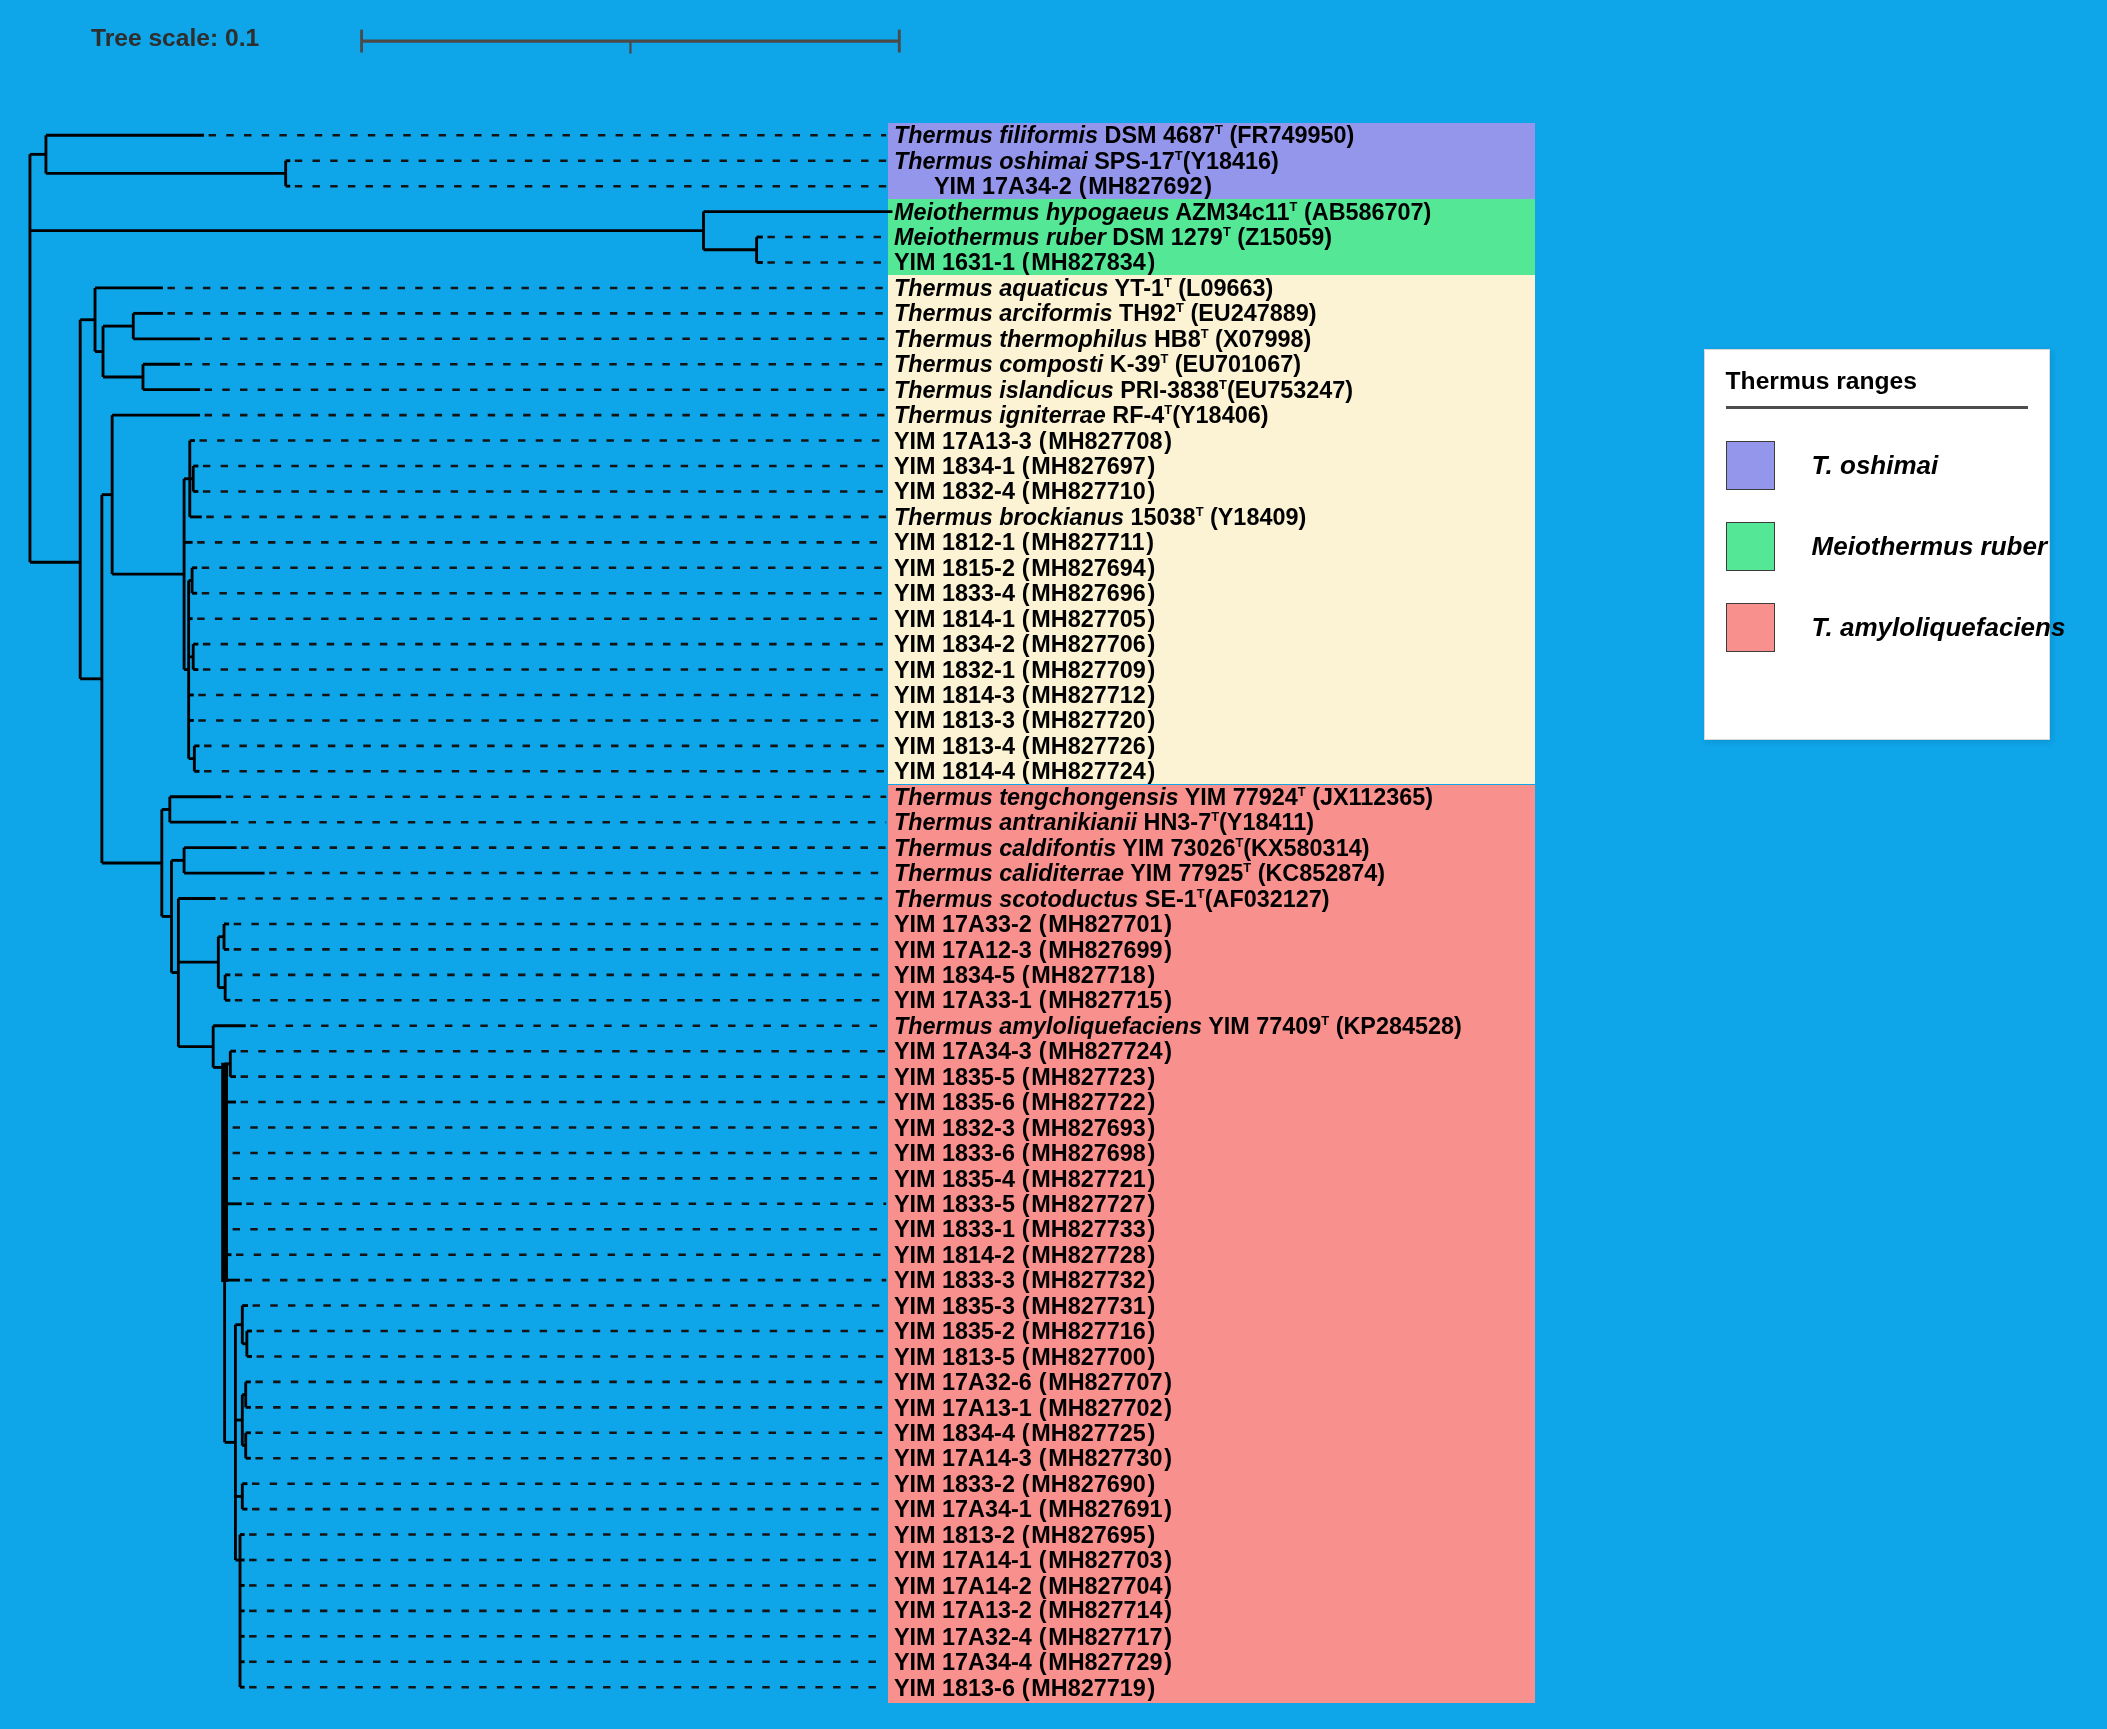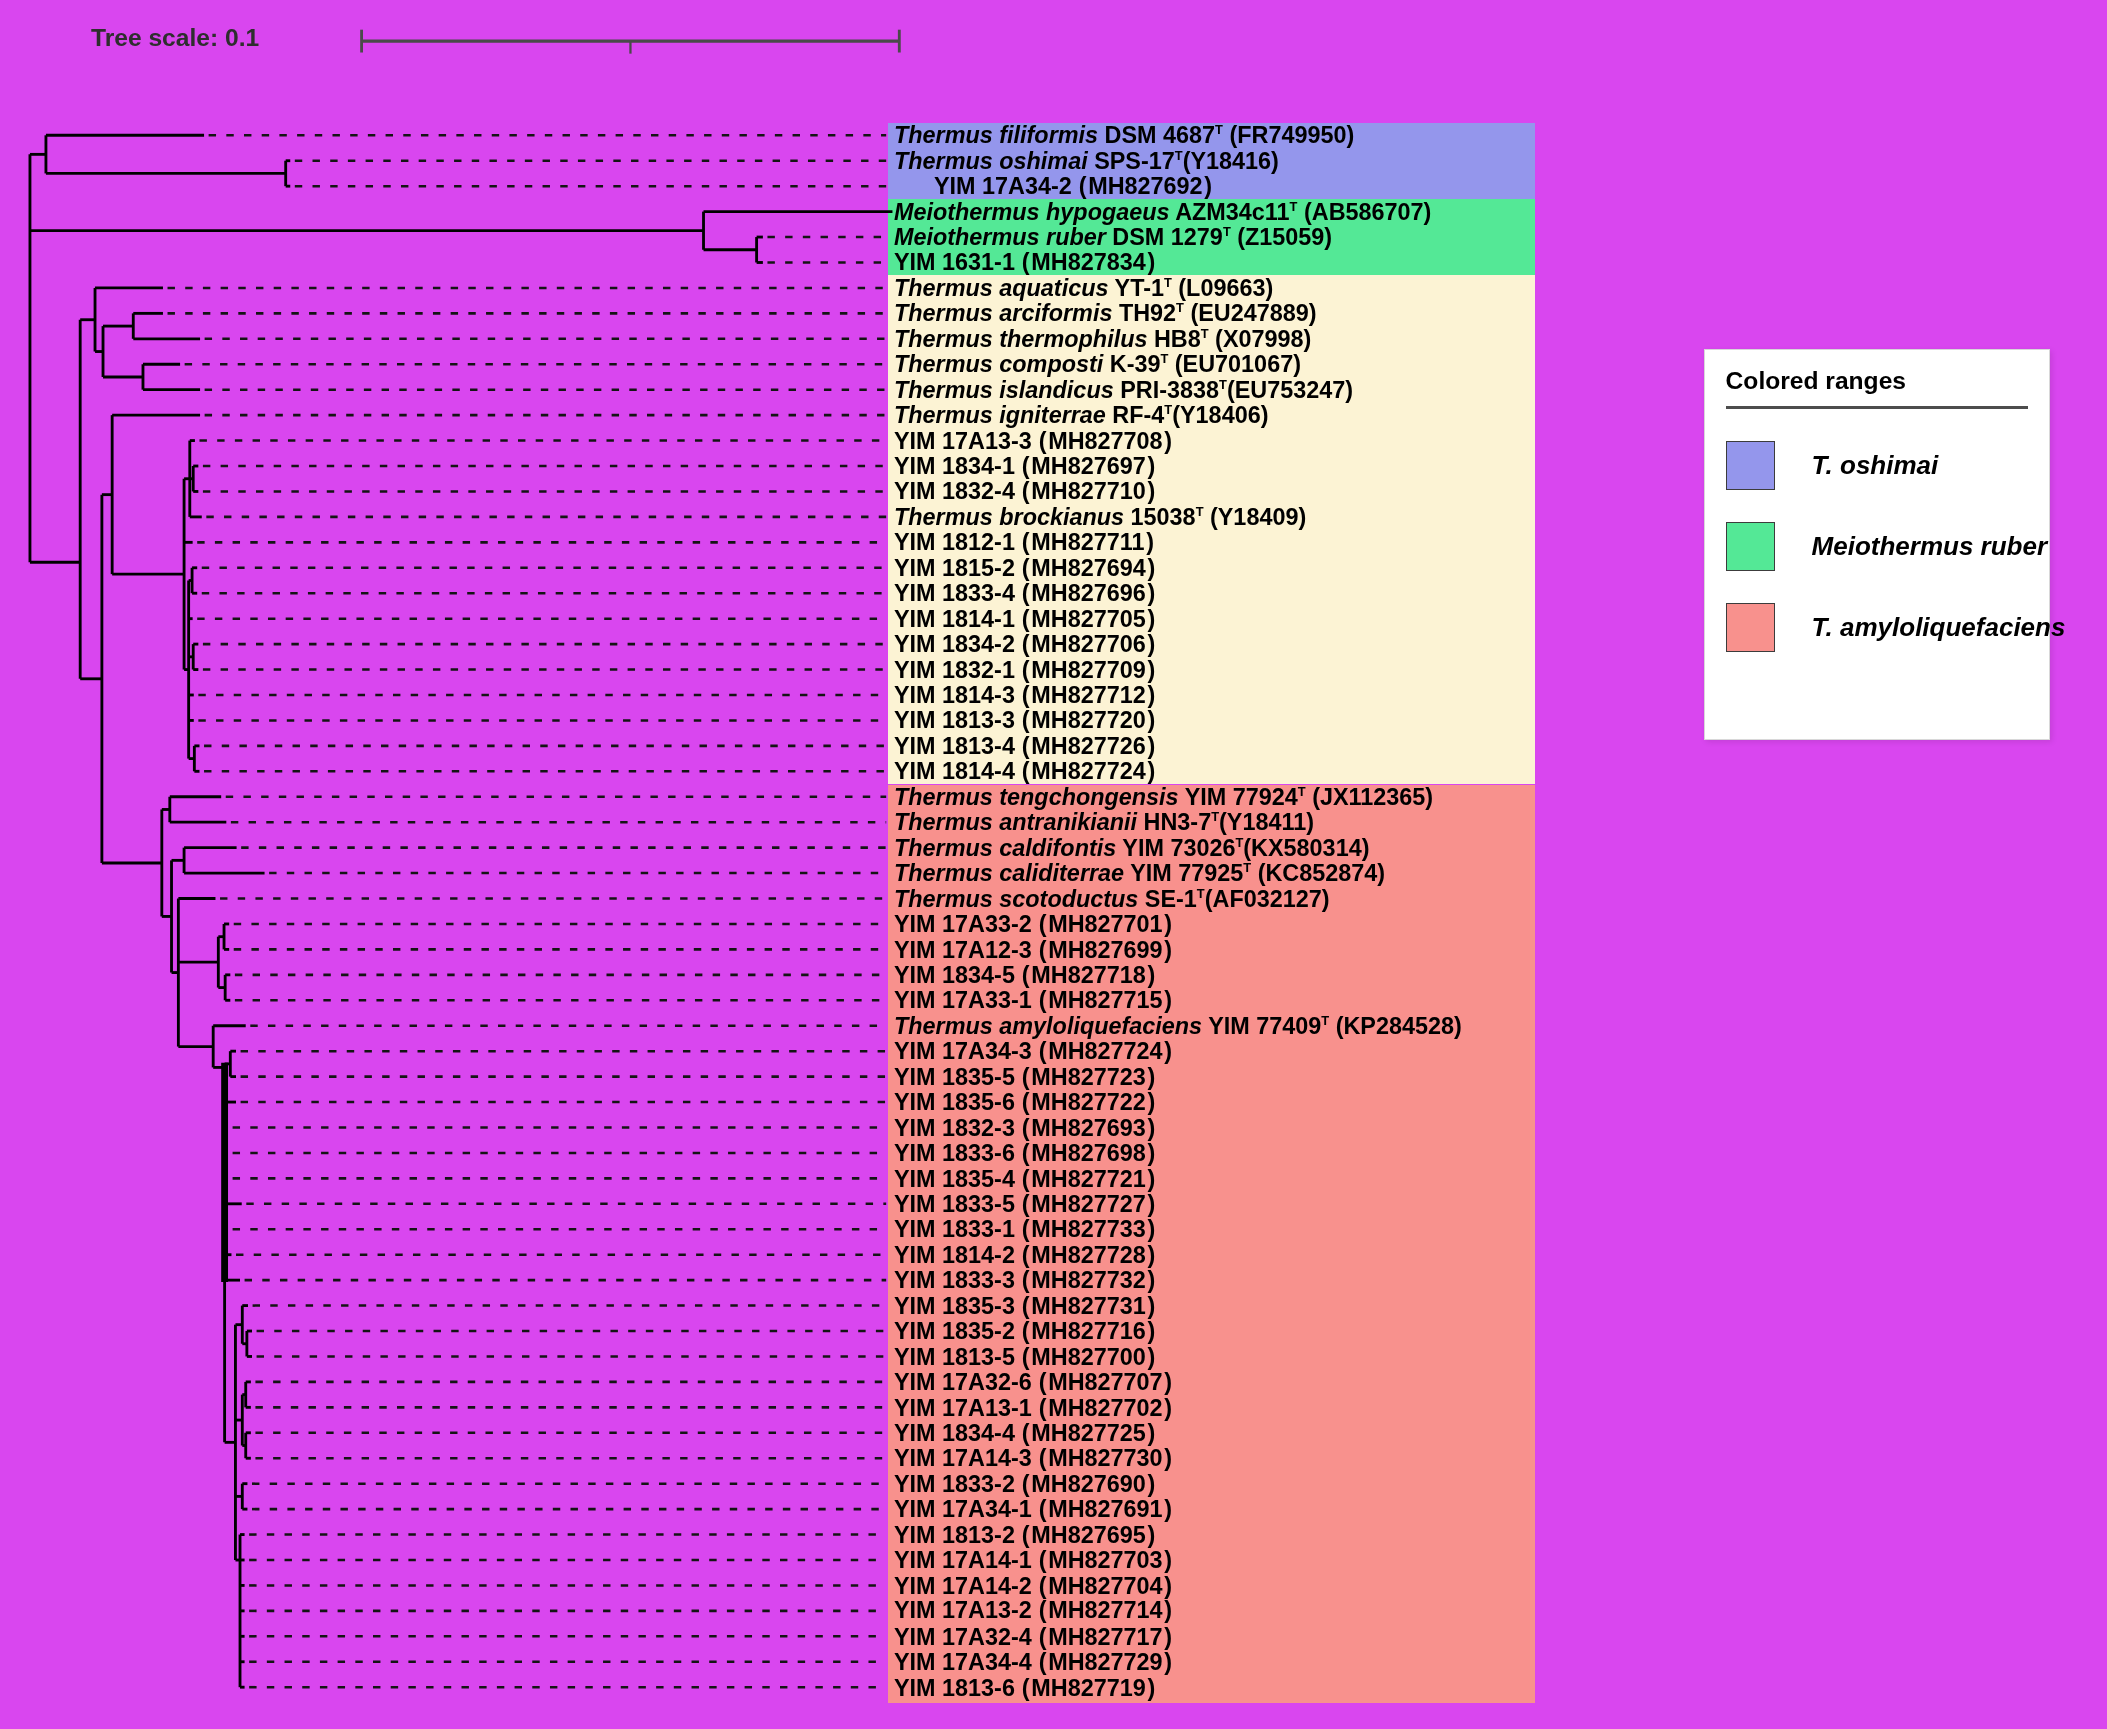--- a/index.html
+++ b/index.html
@@ -1,16 +1,16 @@
 <!DOCTYPE html>
 <html style="font-size:9px"><head>
 <meta charset="utf-8">
 <style>
   html,body{margin:0;padding:0;background:#fff;}
-  .stage{position:relative;width:2108px;height:1729px;background:#d946ef;
+  .stage{position:relative;width:2108px;height:1729px;background:#0ea5e9;
          font-family:"Liberation Sans",sans-serif;overflow:hidden;}
   .band{position:absolute;}
   #tree-svg{position:absolute;left:0;top:0;}
   #labels .taxon{position:absolute;white-space:nowrap;font-weight:bold;
          font-size:23.4px;line-height:26px;color:#000;}
   .taxon i{font-style:italic;}
   .taxon sup{font-size:0.55em;vertical-align:super;line-height:0;}
   .fwo{padding-left:6.9px;padding-right:1.7px;}
   .fwc{padding-left:1.7px;}
   .scalelabel{position:absolute;left:91px;top:24px;font-size:24.6px;
@@ -300,21 +300,21 @@
       <div class="taxon" style="left: 894px; top: 1496px;">YIM 17A34-1<span class="fwo">(</span>MH827691<span class="fwc">)</span></div>
       <div class="taxon" style="left: 894px; top: 1522px;">YIM 1813-2<span class="fwo">(</span>MH827695<span class="fwc">)</span></div>
       <div class="taxon" style="left: 894px; top: 1547px;">YIM 17A14-1<span class="fwo">(</span>MH827703<span class="fwc">)</span></div>
       <div class="taxon" style="left: 894px; top: 1573px;">YIM 17A14-2<span class="fwo">(</span>MH827704<span class="fwc">)</span></div>
       <div class="taxon" style="left: 894px; top: 1597px;">YIM 17A13-2<span class="fwo">(</span>MH827714<span class="fwc">)</span></div>
       <div class="taxon" style="left: 894px; top: 1624px;">YIM 17A32-4<span class="fwo">(</span>MH827717<span class="fwc">)</span></div>
       <div class="taxon" style="left: 894px; top: 1649px;">YIM 17A34-4<span class="fwo">(</span>MH827729<span class="fwc">)</span></div>
       <div class="taxon" style="left: 894px; top: 1675px;">YIM 1813-6<span class="fwo">(</span>MH827719<span class="fwc">)</span></div>
     </div>
   <div class="legend">
-    <div class="legend-title">Colored ranges</div>
+    <div class="legend-title">Thermus ranges</div>
     <div class="legend-rule"></div>
     <div id="legend-items">
         <div class="legend-item">
           <span class="swatch" style="background: rgb(148, 150, 236);"></span>
           <span class="legend-label">T. oshimai</span>
         </div>
         <div class="legend-item">
           <span class="swatch" style="background: rgb(84, 232, 150);"></span>
           <span class="legend-label">Meiothermus ruber</span>
         </div>

